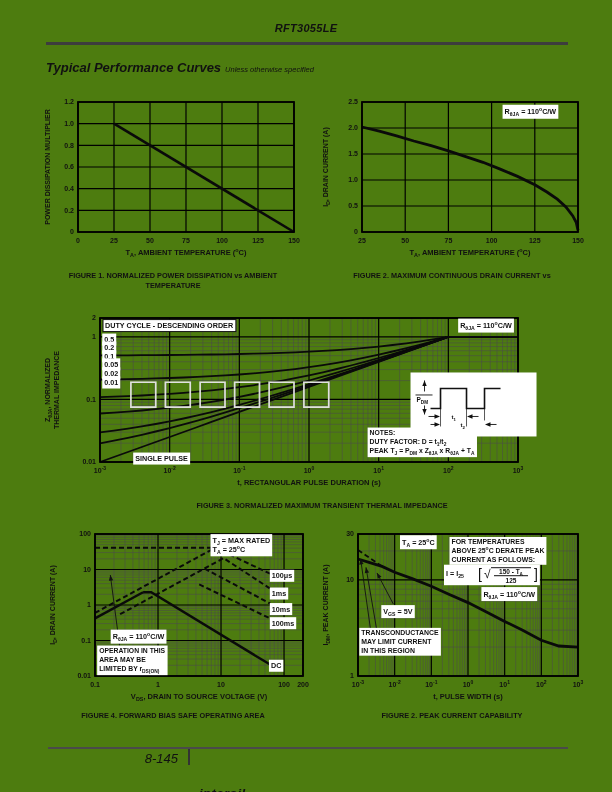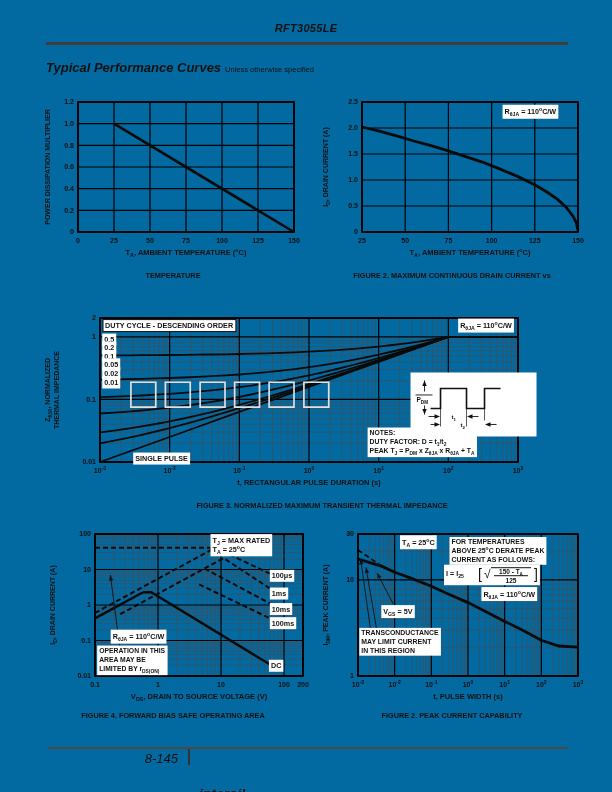--- a/index.html
+++ b/index.html
@@ -1,23 +1,23 @@
 <!DOCTYPE html>
 <html><head>
 <meta charset="utf-8">
 <style>
   html,body{margin:0;padding:0;background:#fff;}
-  .page{position:relative;width:612px;height:792px;background:#0369a1;overflow:hidden;
+  .page{position:relative;width:612px;height:792px;background:#4d7c0f;overflow:hidden;
         font-family:"Liberation Sans",sans-serif;color:#111;}
   .part-number{position:absolute;top:22px;left:0;width:612px;text-align:center;
         font-size:11px;font-weight:bold;font-style:italic;letter-spacing:.3px;}
   .header-rule{position:absolute;top:42px;left:46px;width:522px;height:3px;background:#3d3d3d;}
   .section-row{position:absolute;top:58px;left:46px;}
   .section-title{font-size:13px;font-weight:bold;font-style:italic;}
-  .section-subtitle{font-size:7.5px;font-weight:normal;margin-left:4px;}
+  .section-subtitle{font-size:7.5px;font-weight:normal;margin-left:4px;font-style:italic;}
   .chart{position:absolute;}
   .caption{position:absolute;text-align:center;font-size:7.3px;font-weight:bold;line-height:10px;}
   .watermark{position:absolute;left:130px;top:368px;font-size:44px;color:#e0e0e0;
         letter-spacing:8px;pointer-events:none;}
   .footer-rule{position:absolute;top:747px;left:48px;width:520px;height:2px;background:#4a4a4a;}
   .page-number{position:absolute;top:751px;left:118px;width:60px;text-align:right;
         font-size:13px;font-style:italic;}
   .footer-divider{position:absolute;top:749px;left:188px;width:2px;height:16px;background:#333;}
   .logo{position:absolute;top:750px;left:199px;font-size:13px;font-weight:bold;
         font-style:italic;letter-spacing:.5px;margin-top:36px;}
@@ -512,20 +512,21 @@
           <line x1="173" y1="39.71" x2="213" y2="39.71" stroke="#111" stroke-width="1"></line>
           <text x="193" y="45.71" font-size="6.5" font-weight="bold" fill="#111" font-family="&quot;Liberation Sans&quot;,sans-serif" text-anchor="middle"><tspan dy="0" font-size="6.5">150 - T</tspan><tspan dy="2" font-size="4.68">A</tspan></text>
           <line x1="176" y1="47.71" x2="210" y2="47.71" stroke="#111" stroke-width="1"></line>
           <text x="193" y="54.71" font-size="6.5" font-weight="bold" fill="#111" font-family="&quot;Liberation Sans&quot;,sans-serif" text-anchor="middle"><tspan dy="0" font-size="6.5">125</tspan></text>
         </g>
       </svg></div>
 
   <div class="watermark">□□□□□□</div>
 
   <div class="caption" style="left:40px;top:271px;width:266px;">
+    <div>FIGURE 1.  NORMALIZED POWER DISSIPATION vs AMBIENT</div>
       <div>TEMPERATURE</div>
   </div>
   <div class="caption" style="left:318px;top:271px;width:268px;">
     <div>FIGURE 2.  MAXIMUM CONTINUOUS DRAIN CURRENT vs</div>
   </div>
   <div class="caption" style="left:16px;top:501px;width:612px;">
     <div>FIGURE 3.  NORMALIZED MAXIMUM TRANSIENT THERMAL IMPEDANCE</div>
   </div>
   <div class="caption" style="left:40px;top:711px;width:266px;">
     <div>FIGURE 4.  FORWARD BIAS SAFE OPERATING AREA</div>

